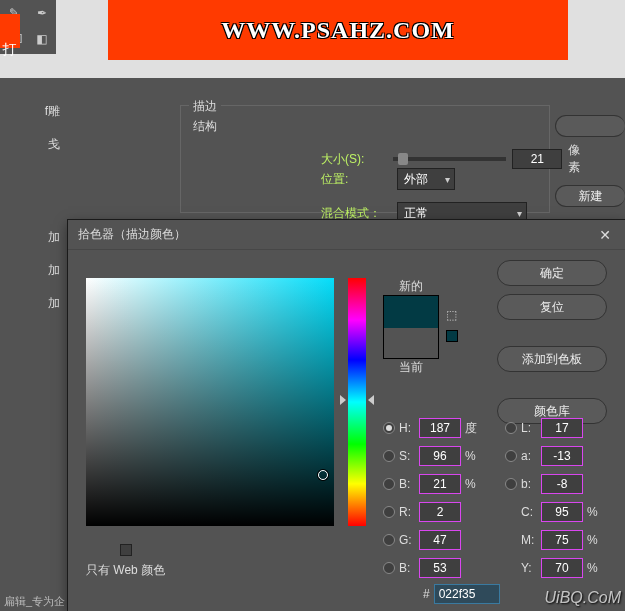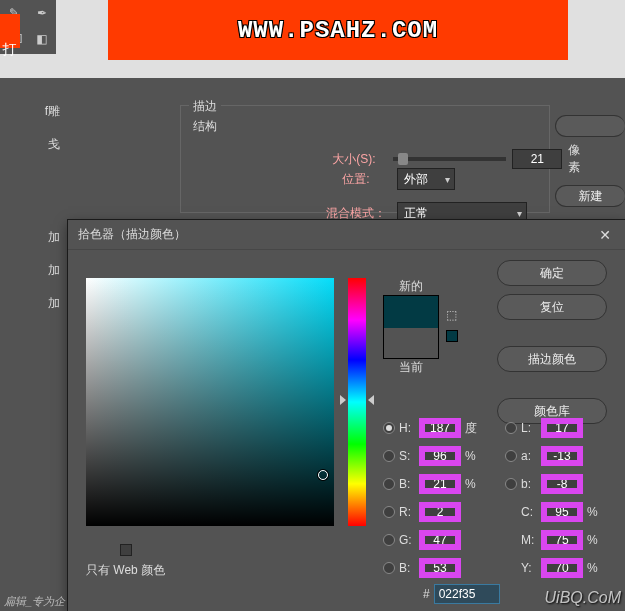--- a/index.html
+++ b/index.html
@@ -1,35 +1,35 @@
 <!DOCTYPE html>
 <html><head>
 <meta charset="utf-8">
 <style>
   * { box-sizing: border-box; margin: 0; padding: 0; font-family: "Microsoft YaHei", Arial, sans-serif; }
   body { width: 625px; height: 611px; background: #535353; overflow: hidden; position: relative; }
   
   .top-band { position: absolute; top: 0; left: 0; right: 0; height: 78px; background: #e0e0e0; }
   .orange-banner { position: absolute; top: 0; left: 108px; width: 460px; height: 60px; background: #ff3a00; display: flex; align-items: center; justify-content: center; }
-  .banner-text { color: #fff; font-size: 24px; font-weight: bold; text-shadow: -1px -1px 0 #000, 1px -1px 0 #000, -1px 1px 0 #000, 1px 1px 0 #000; font-family: Liberation Mono, monospace; letter-spacing: 1px;}
+  .banner-text { color: #fff; font-size: 24px; font-weight: bold; text-shadow: -1px -1px 0 #000, 1px -1px 0 #000, -1px 1px 0 #000, 1px 1px 0 #000; font-family: Liberation Serif, serif; letter-spacing: 1px;}
   
   .tool-strip { position: absolute; top: 0; left: 0; width: 56px; height: 54px; background: #535353; display: flex; flex-direction: column; }
   .tool-row { display: flex; }
   .tool-btn { width: 28px; height: 26px; display:flex; align-items:center; justify-content:center; color:#ccc; font-size:12px;}
   .red-label { position:absolute; top:14px; left:0; width:20px; height:34px; background:#ff3a00; color:#fff; font-size:14px; display:flex; align-items:center; justify-content:center; writing-mode: vertical-rl;}
   
   .props-panel { position: absolute; top: 95px; left: 0; right: 0; bottom: 0; background: #535353; color: #ddd; font-size: 12px; }
   .left-panel { position:absolute; top:0; left:0; width:60px; height:200px; }
   .left-item { padding: 8px 0; color:#ddd; font-size:12px; text-align:right;}
   
   .group-box { position: absolute; top: 10px; left: 180px; width: 370px; height: 108px; border: 1px solid #666; }
   .group-title { position: absolute; top: -8px; left: 8px; background: #535353; padding: 0 4px; font-size: 12px; color:#ddd;}
   .structure-label { position:absolute; top:12px; left:12px; font-size:12px; color:#ddd;}
   .prop-row { position: absolute; display: flex; align-items: center; gap: 6px;}
-  .prop-label { color: #fca5a5; font-size: 12px; text-align: center; width: 70px;}
+  .prop-label { color: #bef264; font-size: 12px; text-align: left; width: 70px;}
   .num-input { width: 50px; height: 20px; background: #3f3f3f; border: 1px solid #222; color: #fff; text-align: center; font-size: 12px;}
   .dropdown { height: 22px; background: #3f3f3f; border: 1px solid #222; color: #fff; font-size: 12px; padding: 0 20px 0 6px; position:relative; display:flex; align-items:center;}
   .dropdown::after { content:"▾"; position:absolute; right:4px; color:#ccc; font-size:10px;}
   .slider-track { width: 120px; height: 4px; background: #333; position: relative;}
   .slider-thumb { position: absolute; top:-4px; left:5px; width:10px; height:12px; background:#888; border-radius:2px;}
   
   .right-btn { position:absolute; right:0; width:70px; height:22px; border:1px solid #333; border-radius:11px; background:#5a5a5a; color:#eee; font-size:12px; display:flex; align-items:center; justify-content:center; border-right:none;}
   .checkbox-area { position:absolute; right:5px; top:125px; display:flex; align-items:center; gap:4px;}
   .chk { width:14px; height:14px; background:#3f3f3f; border:1px solid #222; display:flex; align-items:center; justify-content:center; color:#fff; font-size:10px;}
   
@@ -58,29 +58,29 @@
   .web-chk { width:12px; height:12px; border:1px solid #222; background:#3f3f3f;}
   
   .cp-buttons { position:absolute; top:10px; right:18px; display:flex; flex-direction:column; gap:8px;align-items:center;}
   .cp-btn { width:110px; height:26px; border:1px solid #333; border-radius:13px; background:#5a5a5a; color:#eee; font-size:12px; display:flex; align-items:center; justify-content:center; cursor:pointer;}
   
   .val-area { position:absolute; top:164px; left:315px; right:14px; color:#ddd; font-size:12px;}
   .val-row { display:flex; align-items:center; height:28px;}
   .radio { width:12px; height:12px; border:1px solid #888; border-radius:50%; background:#3f3f3f; display:inline-flex; align-items:center; justify-content:center; margin-right:4px;}
   .radio.on::after { content:""; width:6px; height:6px; background:#ddd; border-radius:50%;}
   .val-label { width:20px; display:inline-block;}
-  .val-input { width:42px; height:20px; background:#3f3f3f; border:6px solid #d946ef; color:#fff; font-size:12px; text-align:center;}
+  .val-input { width:42px; height:20px; background:#3f3f3f; border:1px solid #d946ef; color:#fff; font-size:12px; text-align:center;}
   .val-unit { margin-left:4px; width:20px; display:inline-block;}
   .col-left { position:absolute; left:0;}
   .col-right { position:absolute; left:122px;}
   .hex-row { position:absolute; top:170px; left:40px; display:flex; align-items:center; gap:4px;}
   .hex-input { width:66px; height:20px; background:#2f4a5a; border:1px solid #3a7aa0; color:#fff; font-size:12px; text-align:left; padding:0 4px;}
   
   .watermark { position:absolute; bottom:4px; right:4px; color:rgba(255,255,255,.7); font-size:16px; font-style:italic; text-shadow:1px 1px 2px #000;}
-  .footer-txt { position:absolute; bottom:2px; left:4px; color:#bbb; font-size:11px;font-style:italic;}
+  .footer-txt { position:absolute; bottom:2px; left:4px; color:#bbb; font-size:11px;}
 </style>
 </head>
 <body>
 
 <div class="top-band">
   <div class="orange-banner">
     <span class="banner-text">WWW.PSAHZ.COM</span>
   </div>
   <div class="tool-strip">
     <div class="tool-row">
@@ -157,21 +157,21 @@
       </div>
       <div class="swatch-label">当前</div>
     </div>
     <div class="cube-icon">⬚</div>
     <div class="tiny-swatch"></div>
 
     <div class="cp-buttons">
       <div class="cp-btn">确定</div>
       <div class="cp-btn">复位</div>
       <div style="height:10px"></div>
-      <div class="cp-btn">描边颜色</div>
+      <div class="cp-btn">添加到色板</div>
       <div style="height:10px"></div>
       <div class="cp-btn">颜色库</div>
     </div>
 
     <div class="val-area">
 
       <div class="col-left">
         <div class="val-row">
             <span class="radio on"></span>
             <span class="val-label">H:</span>

